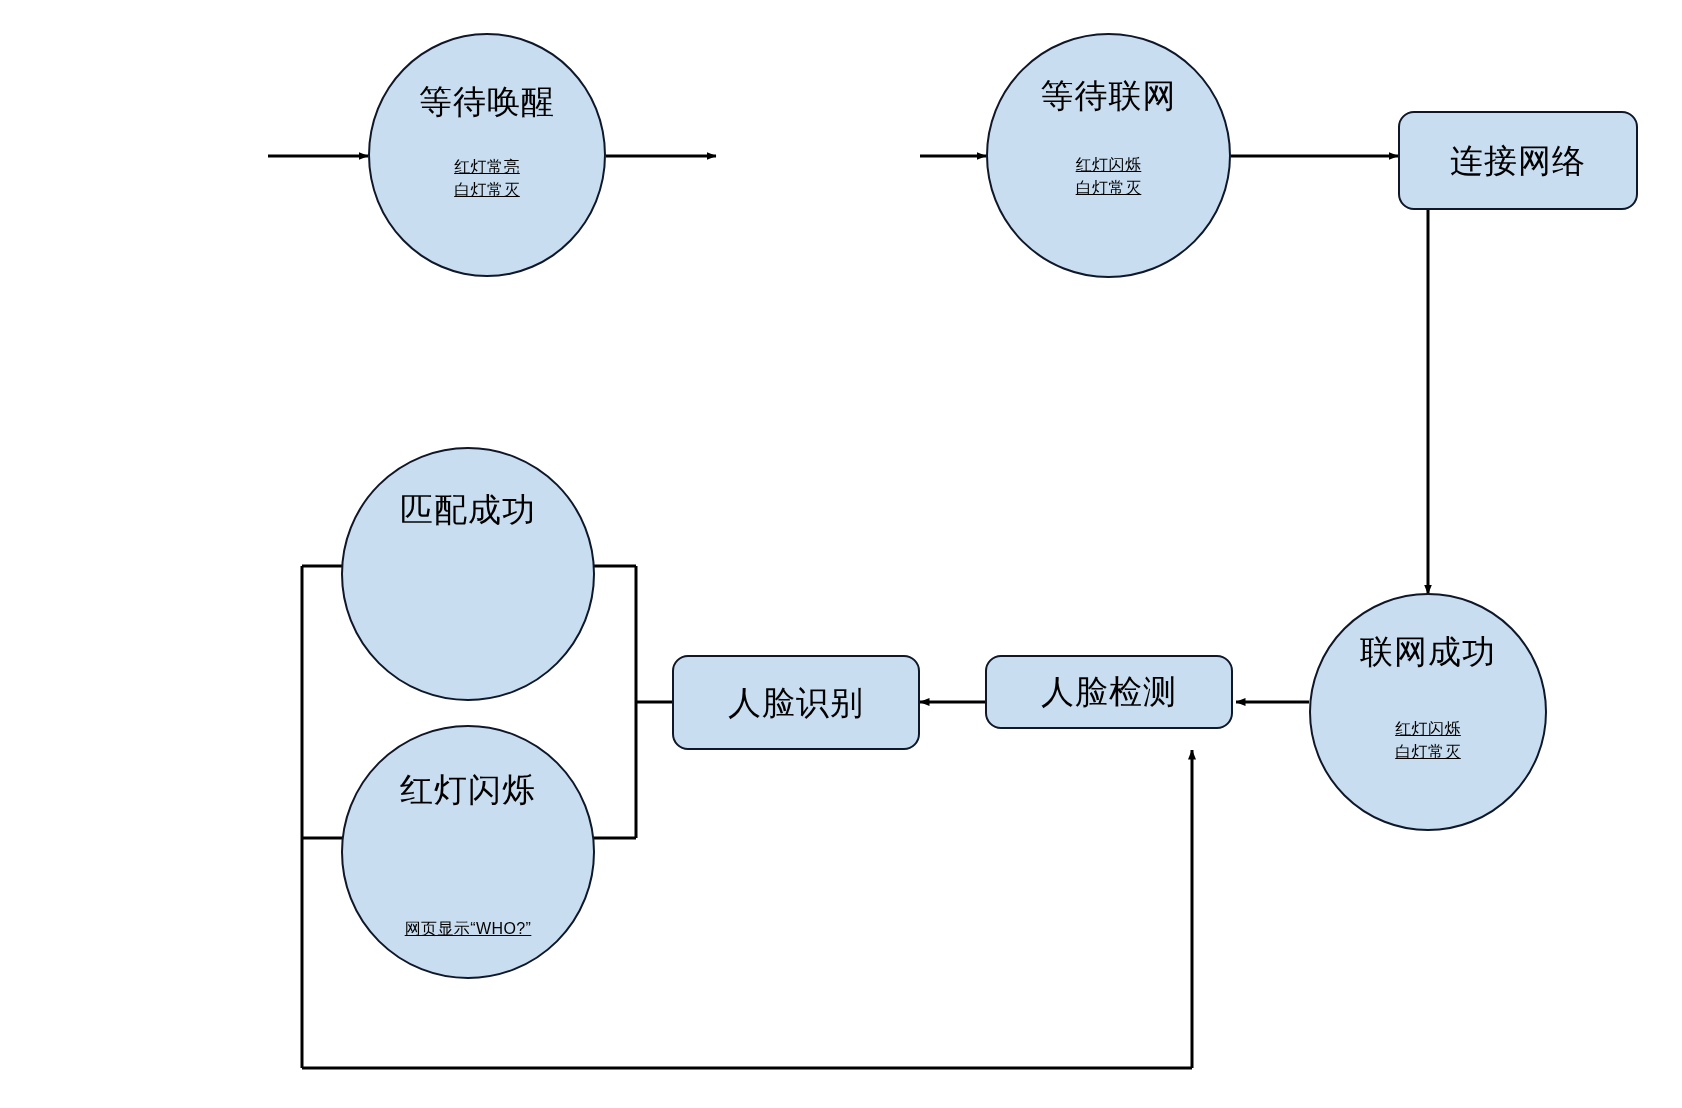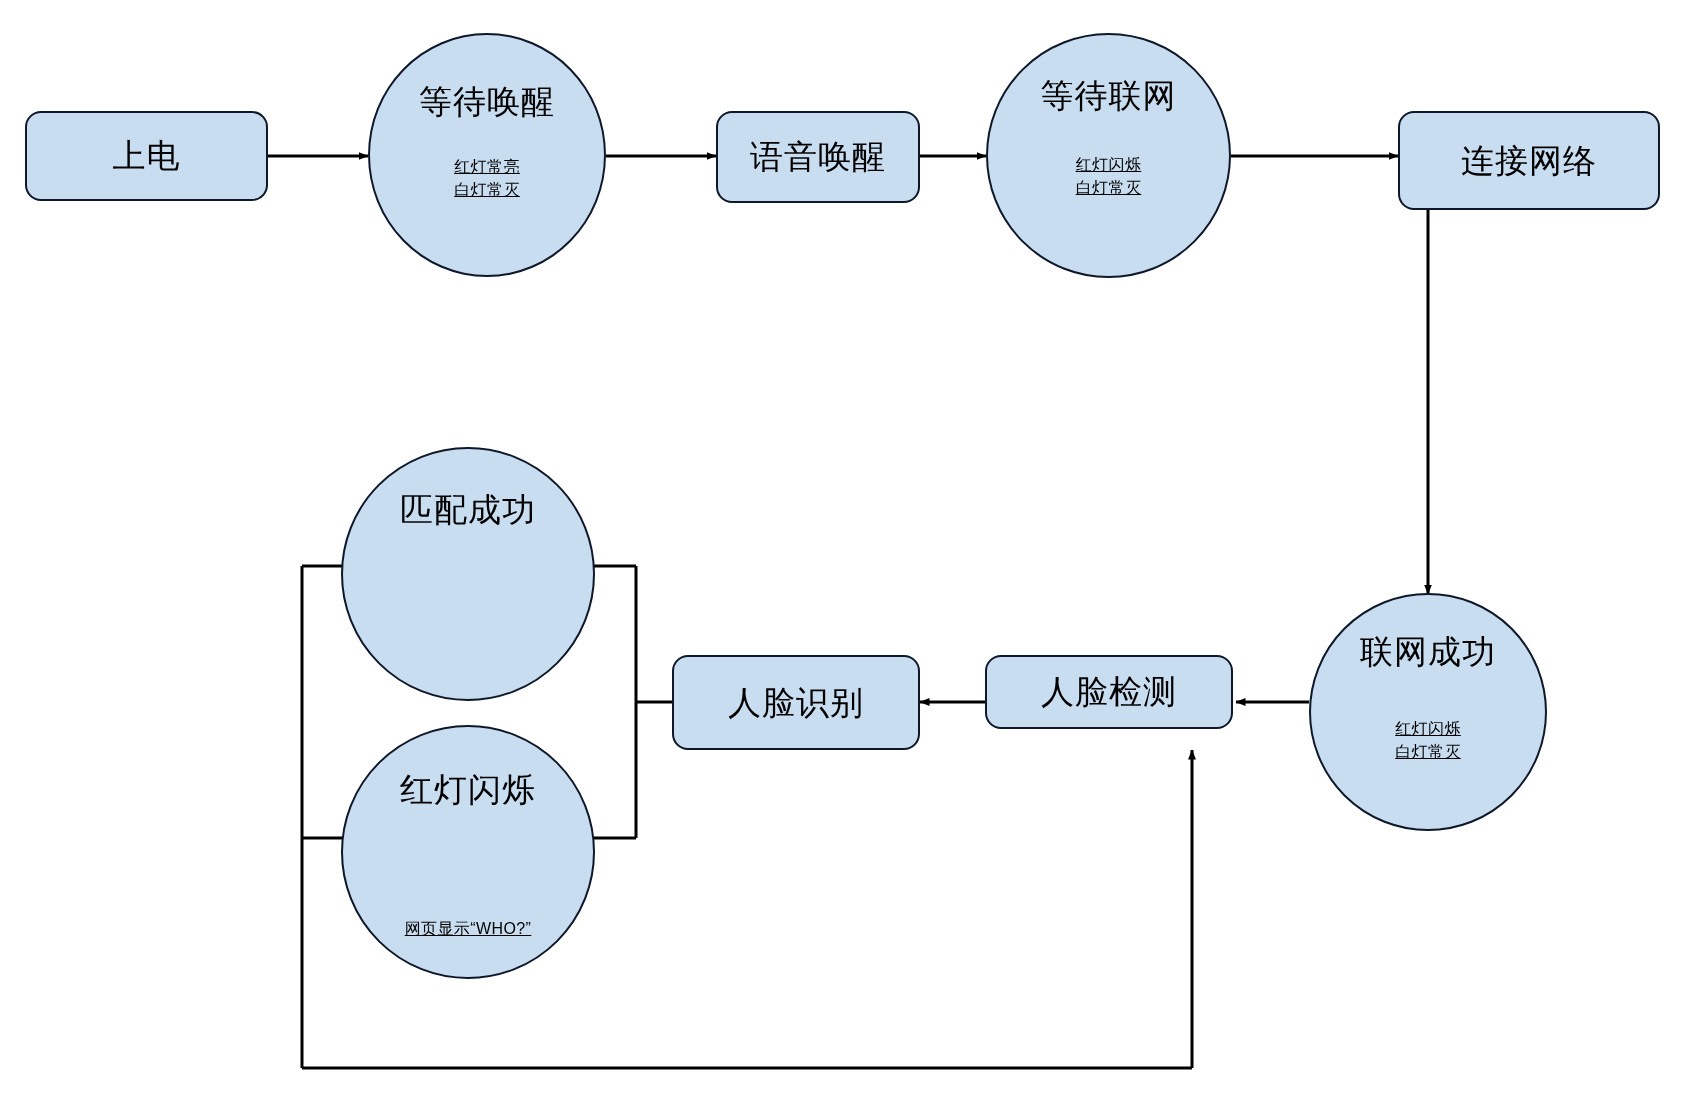--- a/index.html
+++ b/index.html
@@ -115,41 +115,35 @@
       <line x1="302" y1="566" x2="302" y2="838" stroke="#000000" stroke-width="3"></line>
     </g>
 
     <g>
       <line x1="302" y1="838" x2="302" y2="1068" stroke="#000000" stroke-width="3"></line>
       <line x1="302" y1="1068" x2="1192" y2="1068" stroke="#000000" stroke-width="3"></line>
       <line x1="1192" y1="1068" x2="1192" y2="750" stroke="#000000" stroke-width="3" marker-end="url(#arrowhead)"></line>
     </g>
   </svg>
 
-  <div class="node box" style="left:25px; top:111px; width:243px; height:90px;">
-    <span class="node-title">上电</span>
-  </div>
 
   <div class="node circle" style="left:368px; top:33px; width:238px; height:244px;">
     <span class="node-title" style="margin-top:48px;">等待唤醒</span>
     <span class="node-sub" style="margin-top:34px;">红灯常亮
 白灯常灭</span>
   </div>
 
-  <div class="node box" style="left:716px; top:111px; width:204px; height:92px;">
-    <span class="node-title">语音唤醒</span>
-  </div>
 
   <div class="node circle" style="left:986px; top:33px; width:245px; height:245px;">
     <span class="node-title" style="margin-top:42px;">等待联网</span>
     <span class="node-sub" style="margin-top:38px;">红灯闪烁
 白灯常灭</span>
   </div>
 
-  <div class="node box" style="left:1398px; top:111px; width:262px; height:99px;">
+  <div class="node box" style="left:1398px; top:111px; width:240px; height:99px;">
     <span class="node-title">连接网络</span>
   </div>
 
   <div class="node circle" style="left:1309px; top:593px; width:238px; height:238px;">
     <span class="node-title" style="margin-top:38px;">联网成功</span>
     <span class="node-sub" style="margin-top:46px;">红灯闪烁
 白灯常灭</span>
   </div>
 
   <div class="node box" style="left:985px; top:655px; width:248px; height:74px;">

